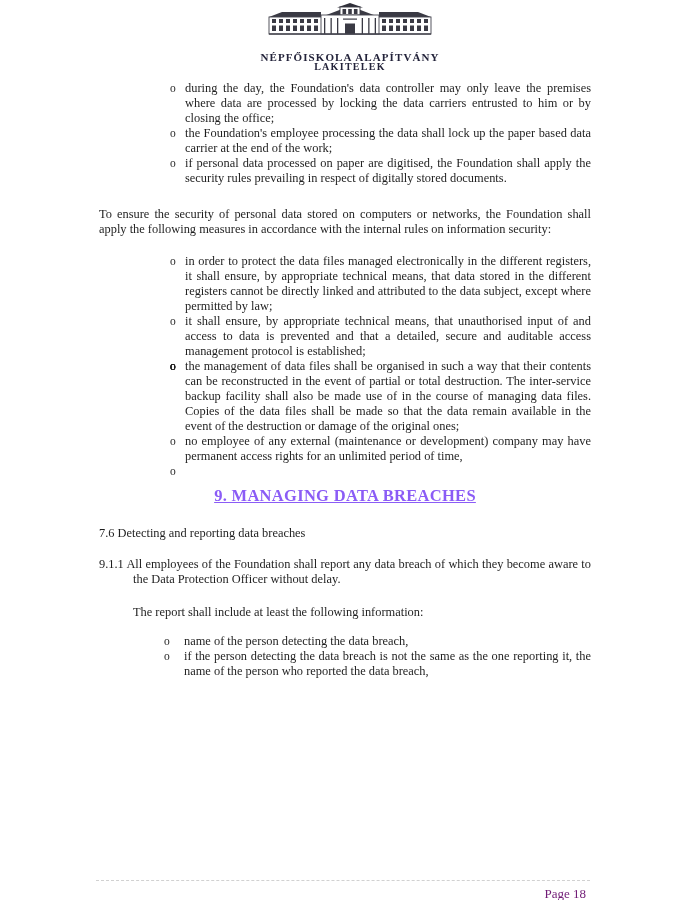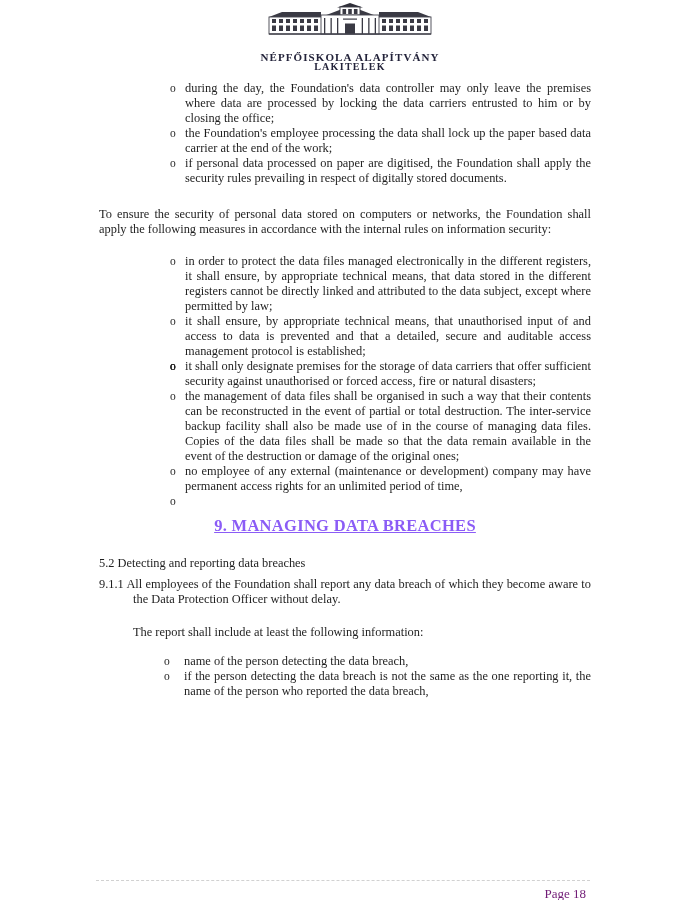--- a/index.html
+++ b/index.html
@@ -56,21 +56,21 @@
     text-align: center;
     font-size: 16.5px;
     line-height: 20px;
     font-weight: bold;
     color: #8b5cf6;
     letter-spacing: 0.3px;
     text-decoration: underline;
   }
   .sub91 { margin-top: 20px; }
   .sub911 {
-    margin-top: 6px;
+    margin-top: 16px;
     padding-left: 34px;
     text-indent: -34px;
     text-align: justify;
   }
   .report-intro { margin-top: 18px; margin-left: 34px; }
   .report-list { margin-top: 14px; }
 
   
   .footer-rule {
     position: absolute;
@@ -197,41 +197,40 @@
         <div class="li">
           <span class="marker">o</span>
         </div>
 
         <div class="li">
           <span class="marker">o</span>
         </div>
 
         <div class="li">
           <span class="marker">o</span>
-          <span>it shall only designate premises for the storage of data carriers that offer sufficient security against unauthorised or forced access, fire or natural disasters;</span>
         </div>
 
         <div class="li">
           <span class="marker">o</span>
           <span>the management of data files shall be organised in such a way that their contents can be reconstructed in the event of partial or total destruction. The inter-service backup facility shall also be made use of in the course of managing data files. Copies of the data files shall be made so that the data remain available in the event of the destruction or damage of the original ones;</span>
         </div>
 
         <div class="li">
           <span class="marker">o</span>
           <span>no employee of any external (maintenance or development) company may have permanent access rights for an unlimited period of time,</span>
         </div>
 
         <div class="li">
           <span class="marker">o</span>
         </div>
       </div>
 
     <div class="section-heading">9. MANAGING DATA BREACHES</div>
 
-    <div class="sub91">5.2 Detecting and reporting data breaches</div>
+    <div class="sub91">7.6 Detecting and reporting data breaches</div>
 
     <div class="sub911"><span>9.1.1</span> <span>All employees of the Foundation shall report any data breach of which they become aware to the Data Protection Officer without delay.</span></div>
 
     <div class="report-intro">The report shall include at least the following information:</div>
 
     <div class="list report-list">
 
         <div class="li">
           <span class="marker">o</span>
           <span>name of the person detecting the data breach,</span>

